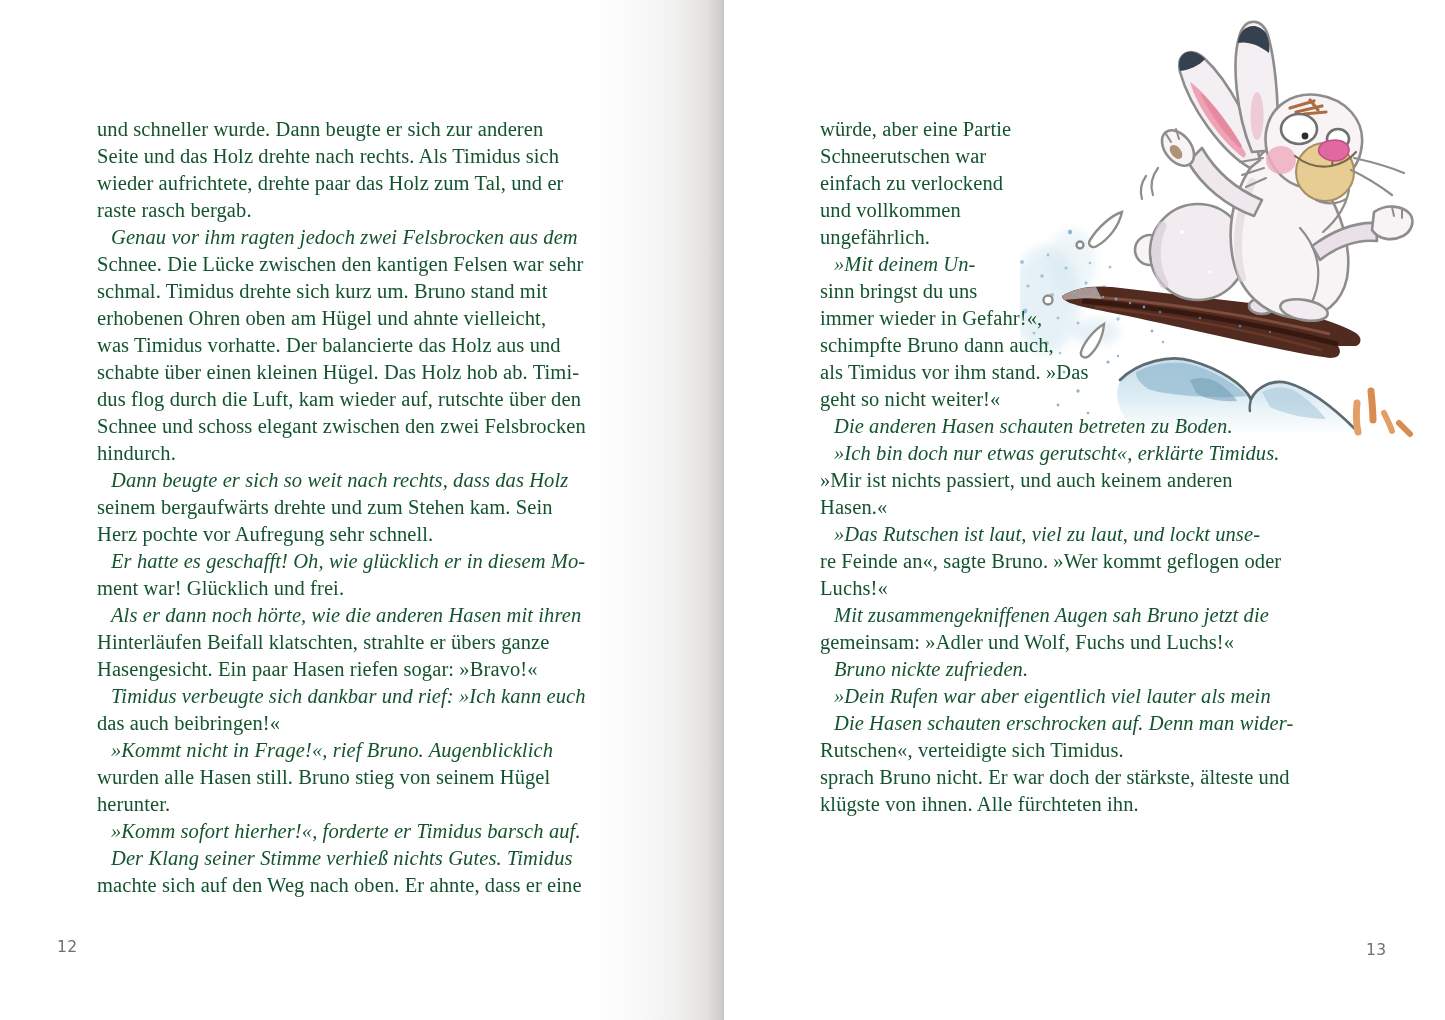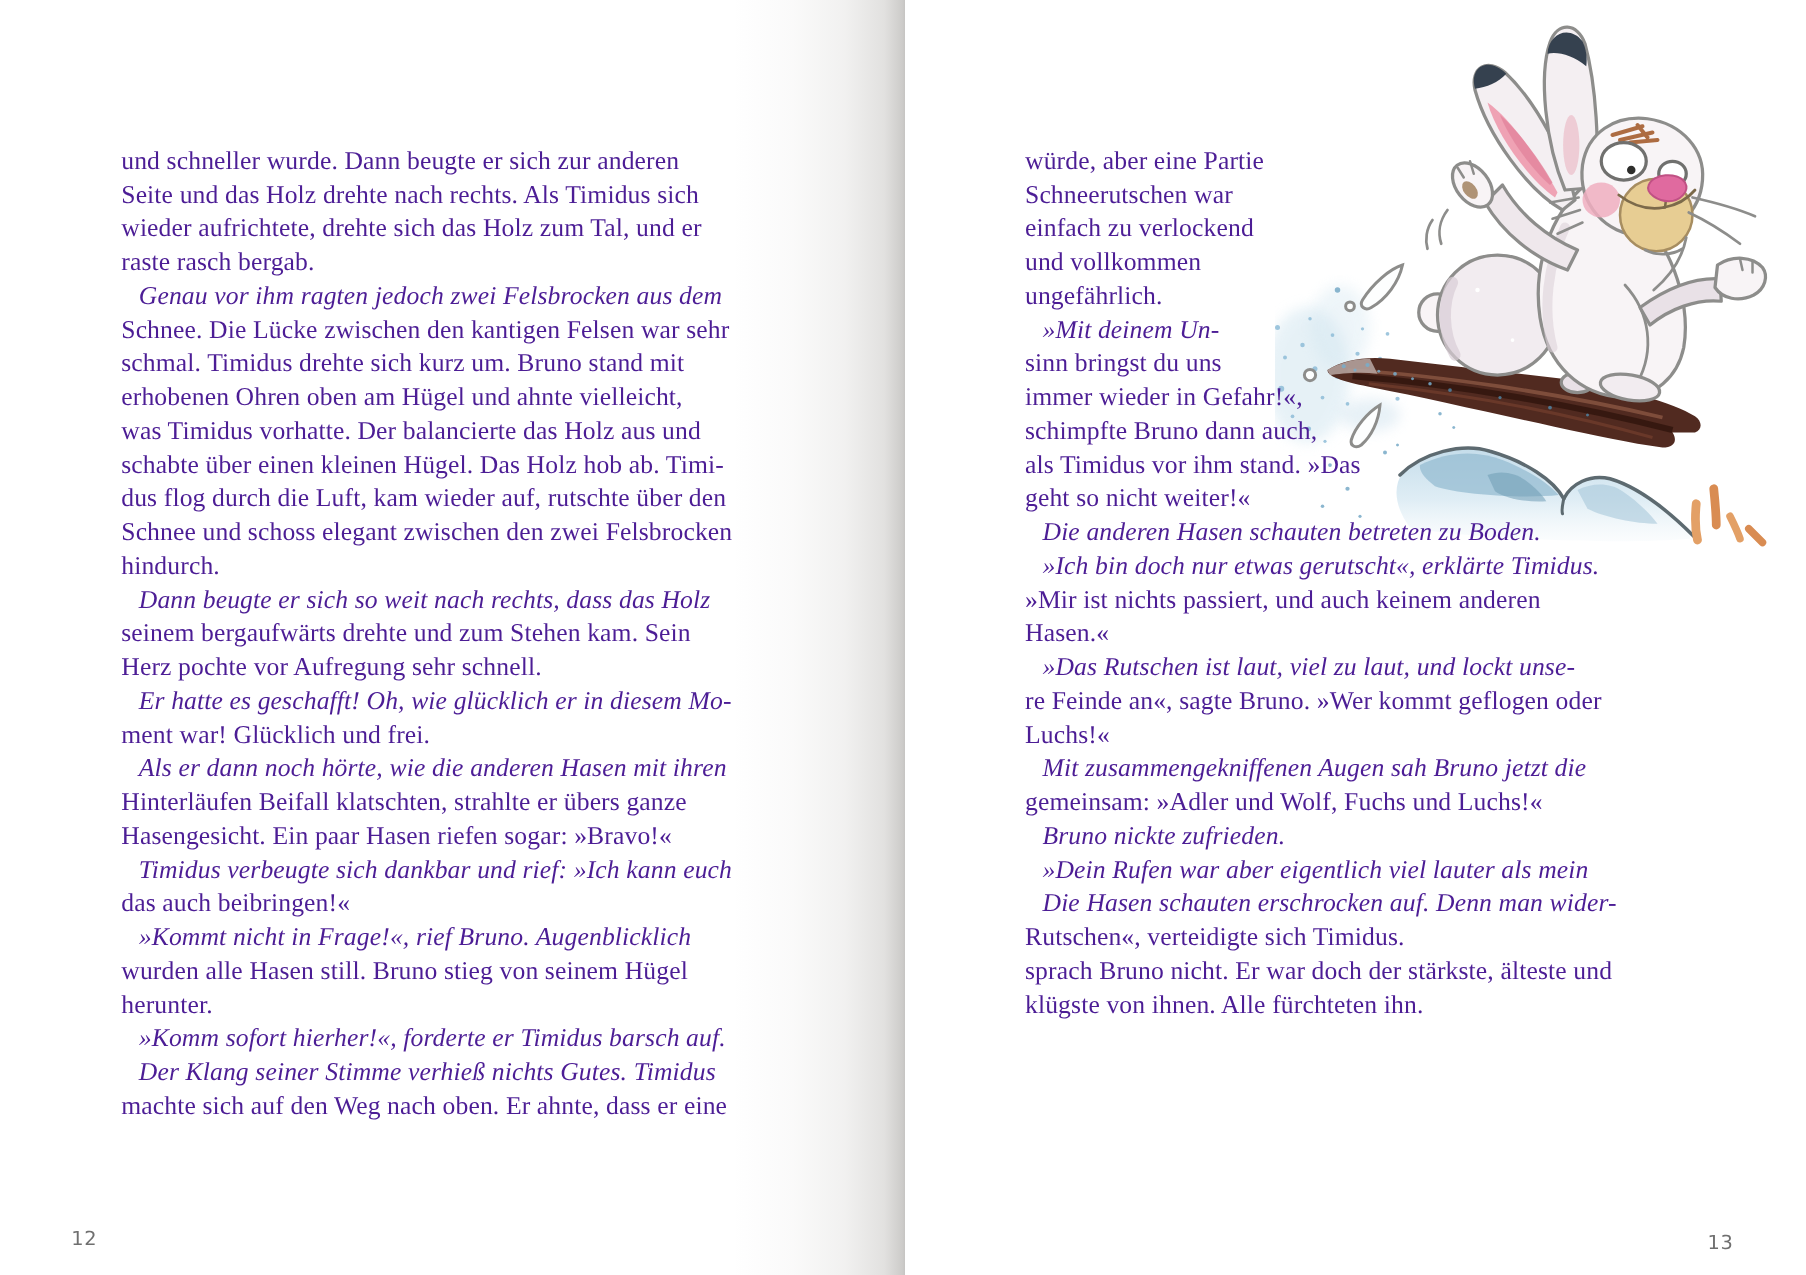--- a/index.html
+++ b/index.html
@@ -10,27 +10,27 @@
   }
   .spread{position:absolute;left:0;top:0;width:1445px;height:1020px;}
   .page{position:absolute;top:0;height:1020px;}
   .page-left{left:0;width:724px;}
   .page-right{left:724px;width:721px;}
   .textcol{position:absolute;top:116px;}
   .textcol-left{left:97px;}
   .textcol-right{left:96px;} 
   .line{
     font-size:20.5px;line-height:27px;height:27px;
-    white-space:pre;color:#4c1d95;letter-spacing:0.1px;
+    white-space:pre;color:#14532d;letter-spacing:0.1px;
   }
   .line.indent{padding-left:14px;font-style:italic;}
   .pagenum{
     position:absolute;
     font-family:"DejaVu Sans",sans-serif;
-    font-size:15.5px;color:#6f6f6f;letter-spacing:0.5px;margin-top:44px;
+    font-size:15.5px;color:#6f6f6f;letter-spacing:0.5px;
   }
   .pagenum-left{left:57px;top:938px;}
   .pagenum-right{left:642px;top:941px;} 
   .gutter{
     position:absolute;left:586px;top:0;width:138px;height:1020px;
     pointer-events:none;
     background:linear-gradient(to right,
       rgba(160,158,154,0) 0%,
       rgba(160,158,154,0.05) 35%,
       rgba(158,155,150,0.14) 65%,
@@ -42,21 +42,21 @@
 </style>
 </head>
 <body>
 
 <div class="spread">
 
   <div class="page page-left">
     <div class="textcol textcol-left">
         <div class="line">und schneller wurde. Dann beugte er sich zur anderen</div>
         <div class="line">Seite und das Holz drehte nach rechts. Als Timidus sich</div>
-        <div class="line">wieder aufrichtete, drehte sich das Holz zum Tal, und er</div>
+        <div class="line">wieder aufrichtete, drehte paar das Holz zum Tal, und er</div>
         <div class="line">raste rasch bergab.</div>
         <div class="line indent">Genau vor ihm ragten jedoch zwei Felsbrocken aus dem</div>
         <div class="line">Schnee. Die Lücke zwischen den kantigen Felsen war sehr</div>
         <div class="line">schmal. Timidus drehte sich kurz um. Bruno stand mit</div>
         <div class="line">erhobenen Ohren oben am Hügel und ahnte vielleicht,</div>
         <div class="line">was Timidus vorhatte. Der balancierte das Holz aus und</div>
         <div class="line">schabte über einen kleinen Hügel. Das Holz hob ab. Timi-</div>
         <div class="line">dus flog durch die Luft, kam wieder auf, rutschte über den</div>
         <div class="line">Schnee und schoss elegant zwischen den zwei Felsbrocken</div>
         <div class="line">hindurch.</div>

